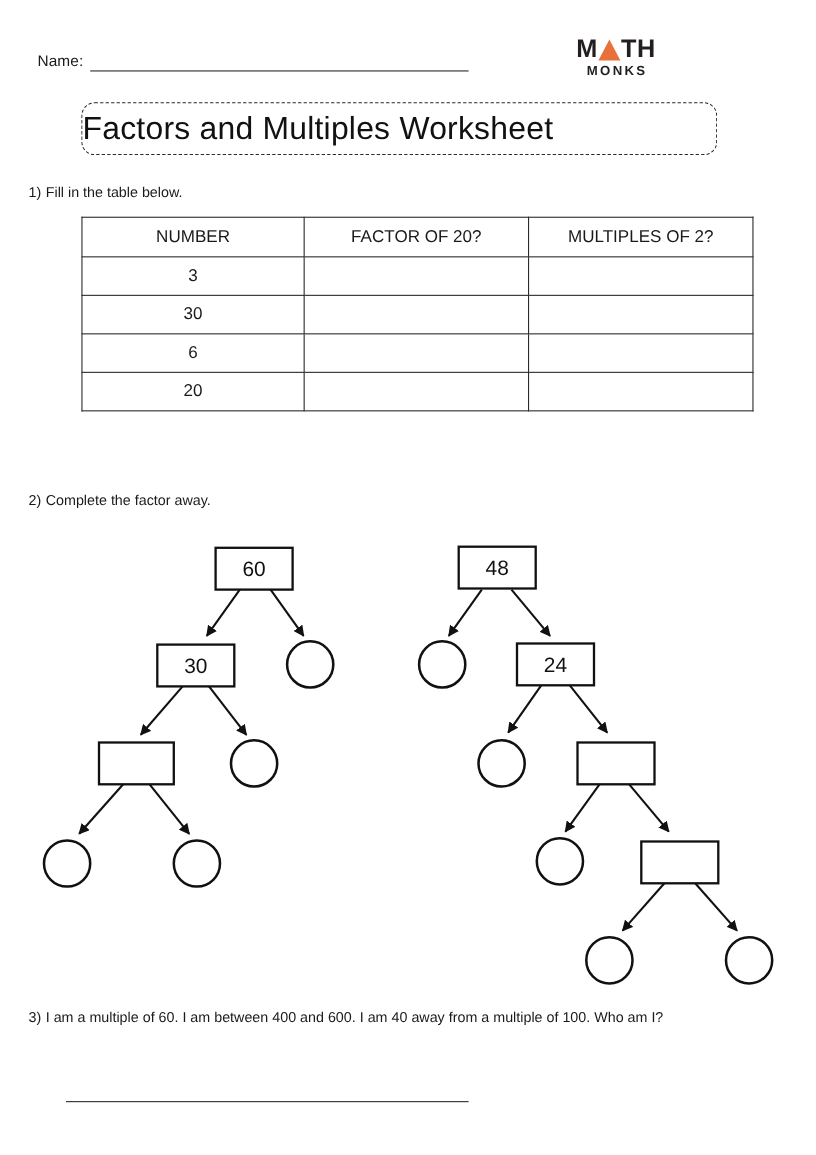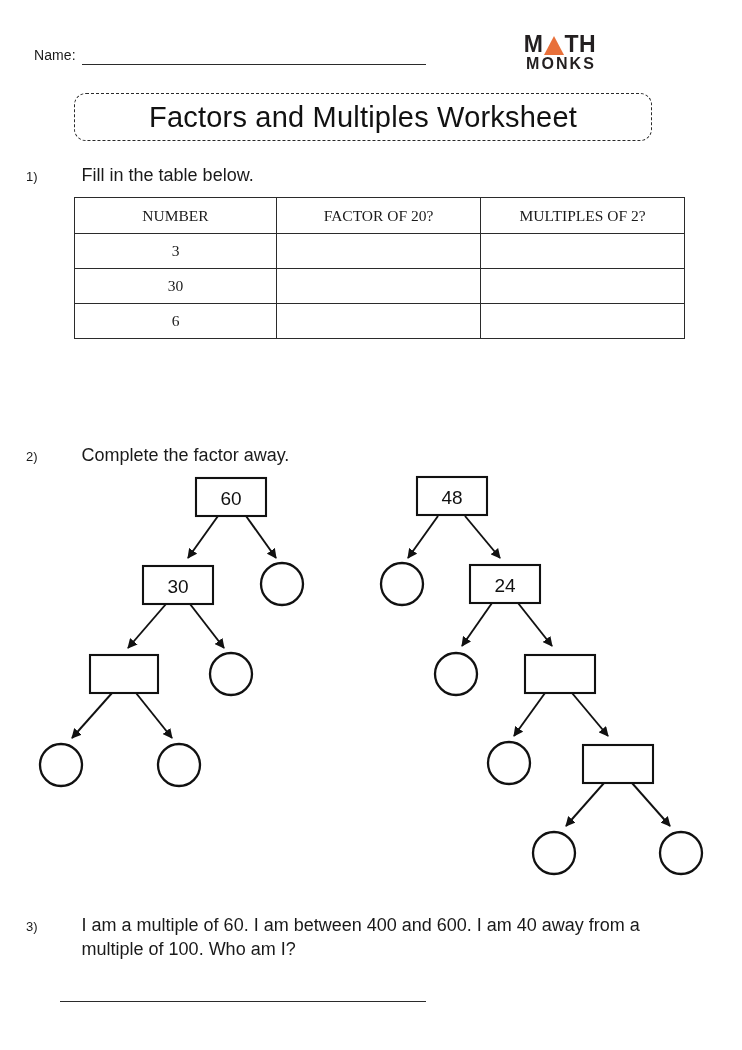--- a/index.html
+++ b/index.html
@@ -56,39 +56,38 @@
   }
   .logo-tri {
     display: inline-block;
     width: 0; height: 0;
     border-left: 10px solid transparent;
     border-right: 10px solid transparent;
     border-bottom: 19px solid #e8703a;
     margin: 0 .5px 1px .5px;
   }
   #logo-monks {
-    font-size: 16px;
+    font-size: 12px;
     font-weight: bold;
     letter-spacing: 2.1px;
     color: #231f20;
     line-height: 14px;
     margin-top: 1px;
     padding-left: 2px;
   }
 
   
   #title-box {
     position: absolute;
     left: 74px; top: 93px;
     width: 578px; height: 48px;
     border: 1.6px dashed #2b2b2b;
     border-radius: 12px;
     display: flex;
     align-items: center;
-    justify-content: center;
     box-sizing: border-box;
   }
   #title-text {
     font-size: 29px;
     color: #111;
     letter-spacing: .2px;
     white-space: nowrap;
   }
 
   
@@ -96,23 +95,22 @@
     position: absolute;
     display: flex;
     align-items: baseline;
   }
   .q-num {
     font-size: 13px;
     margin-right: 4px;
     flex: none;
   }
   .q-text {
-    font-size: 18px;
+    font-size: 13px;
     line-height: 24px;
-    margin-left: 40px;
   }
   #q1 { left: 26px; top: 163px; }
   #q2 { left: 26px; top: 443px; }
   #q3 { left: 26px; top: 913px; width: 650px; }
   #q3 .q-text { display: block; }
 
   
   #table-wrap {
     position: absolute;
     left: 74px; top: 197px;
@@ -124,31 +122,30 @@
     table-layout: fixed;
   }
   table td, table th {
     border: 1.3px solid #2b2b2b;
     height: 34px;
     text-align: center;
     font-weight: normal;
     font-size: 15.5px;
     color: #1a1a1a;
     padding: 0;
-    font-family: Liberation Serif, serif;
   }
   table th { height: 35px; }
   col.c1 { width: 202px; }
   col.c2 { width: 204px; }
   col.c3 { width: 204px; }
 
   
   #trees {
     position: absolute;
-    left: 0; top: 460px;
+    left: 0; top: 480px;
     width: 742px; height: 430px; text-align: right;
   }
   #trees svg { display: block; }
 
   .node-box {
     fill: #ffffff;
     stroke: #111111;
     stroke-width: 2.1;
   }
   .node-circle {
@@ -226,20 +223,25 @@
       <tr>
         <td>30</td>
         <td></td>
         <td></td>
       </tr>
       <tr>
         <td>6</td>
         <td></td>
         <td></td>
       </tr>
+      <tr>
+        <td>20</td>
+        <td></td>
+        <td></td>
+      </tr>
     </tbody>
   </table>
 </div>
 
 <div class="q-wrap" id="q2">
   <span class="q-num">2)</span>
   <span class="q-text">Complete the factor away.</span>
 </div>
 
 <div id="trees">

